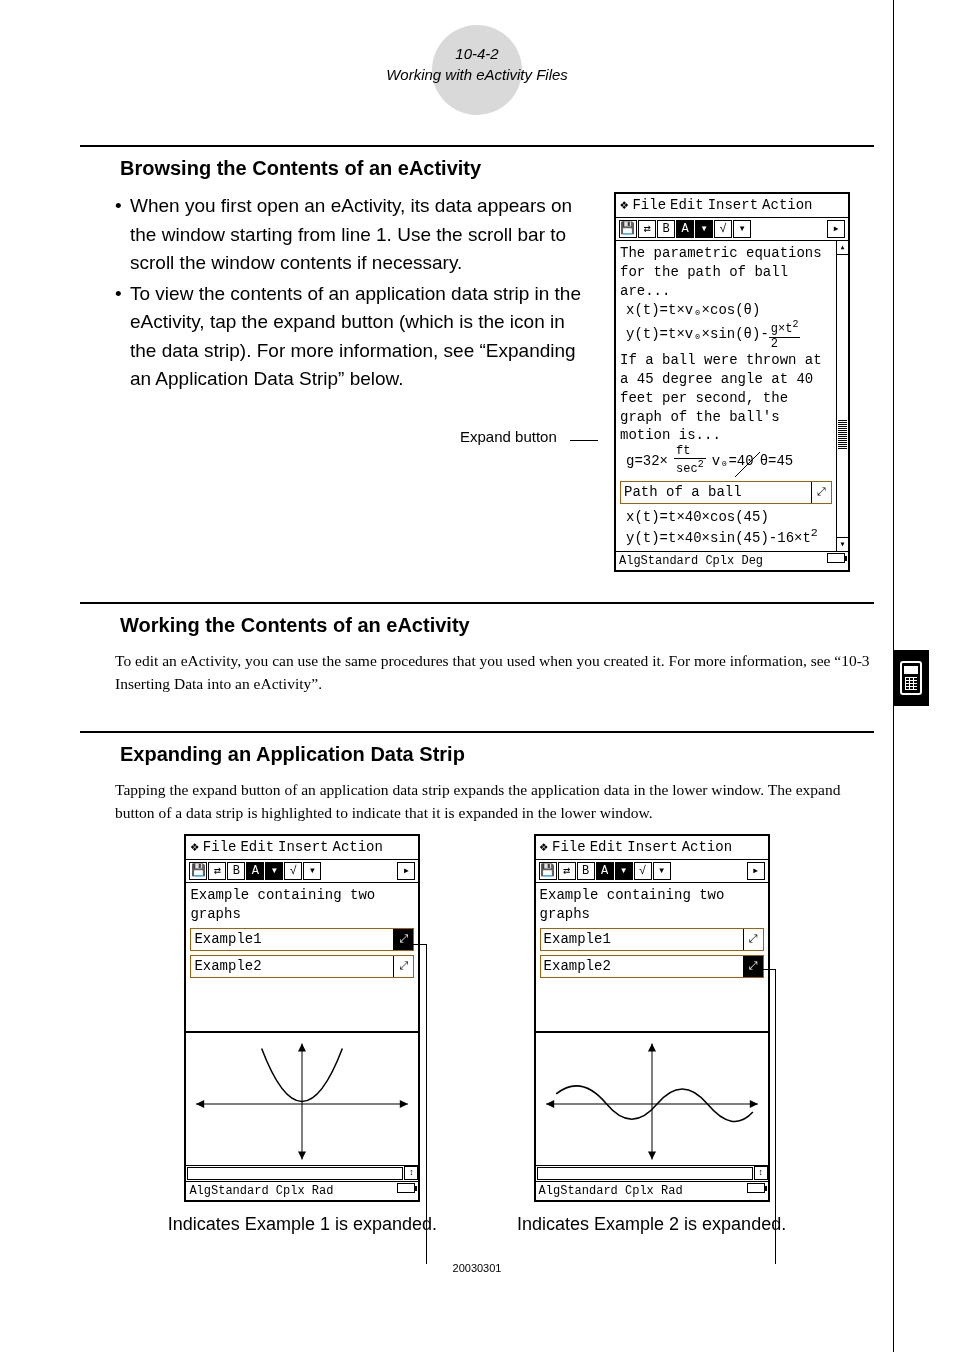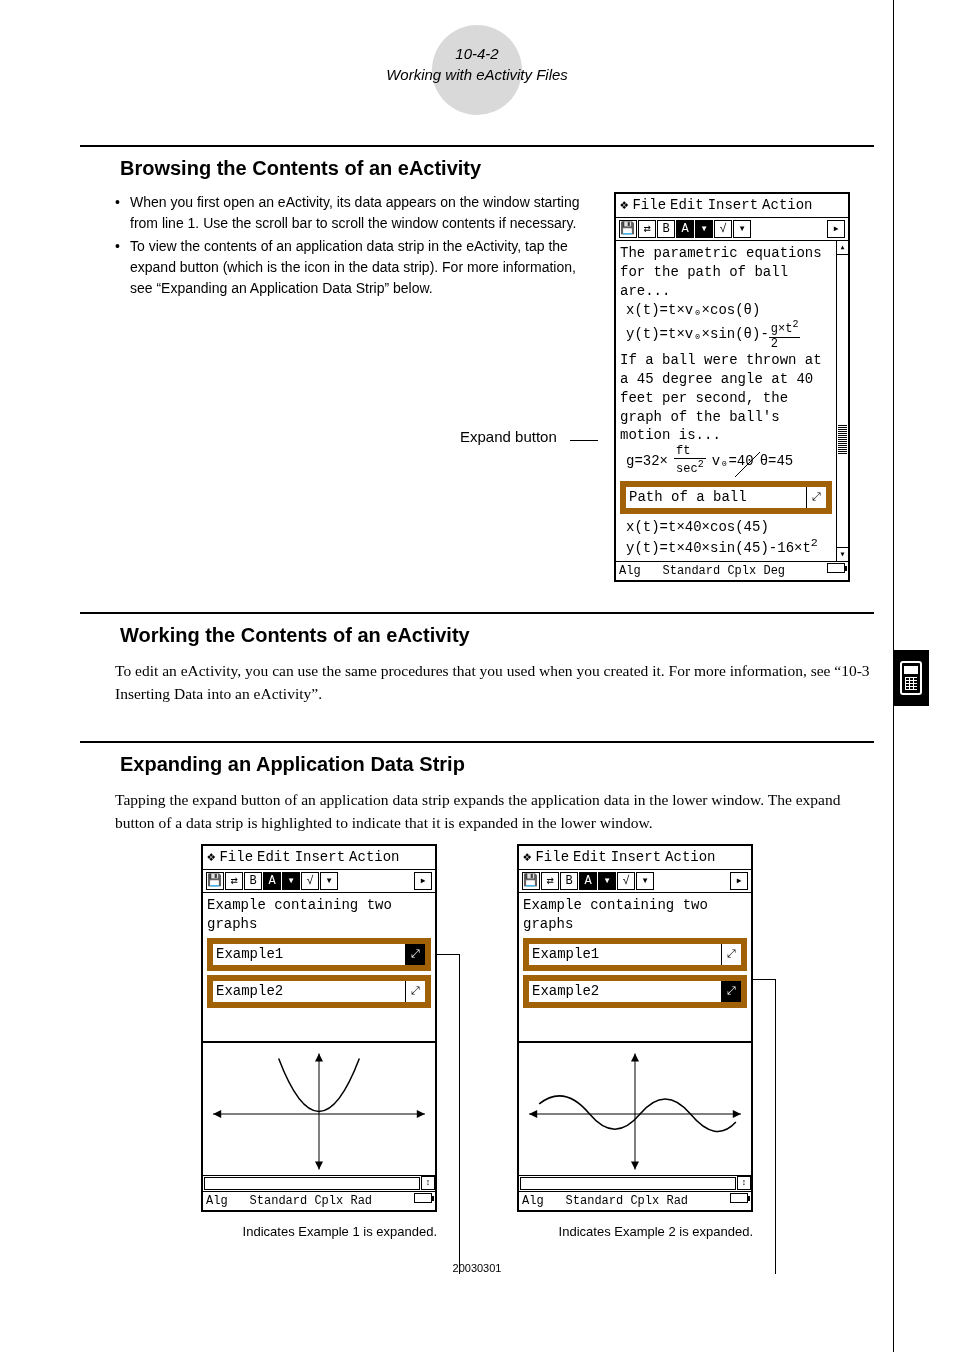--- a/index.html
+++ b/index.html
@@ -59,21 +59,21 @@
       margin-bottom: 12px;
       margin-left: 40px;
     }
     .body-text {
       font-size: 15.5px;
       line-height: 1.5;
       padding-left: 35px;
       font-family: Liberation Serif, serif;
     }
     .bullets {
-      font-size: 14px;
+      font-size: 19px;
       line-height: 1.5;
       padding-left: 35px;
     }
     .bullets li {
       list-style: none;
       position: relative;
       margin-bottom: 2px;
       padding-left: 15px;
     }
     .bullets li::before {
@@ -160,37 +160,37 @@
       left: 1px;
       right: 1px;
       background: repeating-linear-gradient(0deg,#000,#000 1px,#fff 1px,#fff 2px);
     }
     .calc-scroll .arrow-box.bottom { border-top: 1px solid #000; border-bottom: none; }
     .calc-status {
       border-top: 1px solid #000;
       font-size: 12px;
       padding: 1px 3px;
       display: flex;
-      gap: 22px;
+      gap: 0;
     }
     .calc-status .batt {
       margin-left: auto;
       border: 1px solid #000;
       width: 18px;
       height: 10px;
       position: relative;
     }
     .calc-status .batt::after {
       content: "";
       position: absolute;
       right: -3px; top: 2px;
       width: 2px; height: 5px; background: #000;
     }
     .strip {
-      border: 6px solid #a16207;
+      border: 1px solid #a16207;
       display: flex;
       margin: 4px 0;
     }
     .strip .label {
       flex: 1;
       padding: 1px 3px;
     }
     .strip .exp {
       border-left: 1px solid #000;
       width: 20px;
@@ -251,21 +251,21 @@
       width: 14px; height: 14px;
       margin-left: auto;
       font-size: 9px;
       display:flex;align-items:center;justify-content:center;
     }
     svg.axis {
       position: absolute;
       top: 0; left: 0; width: 100%; height: 100%;
     }
     .caption {
-      font-size: 13px;
+      font-size: 18px;
       margin-top: 12px;
       text-align: right;
     }
     .conn-line {
       width: 1px;
       background: #000;
       position: absolute;
     }
     .conn-h {
       height: 1px;

